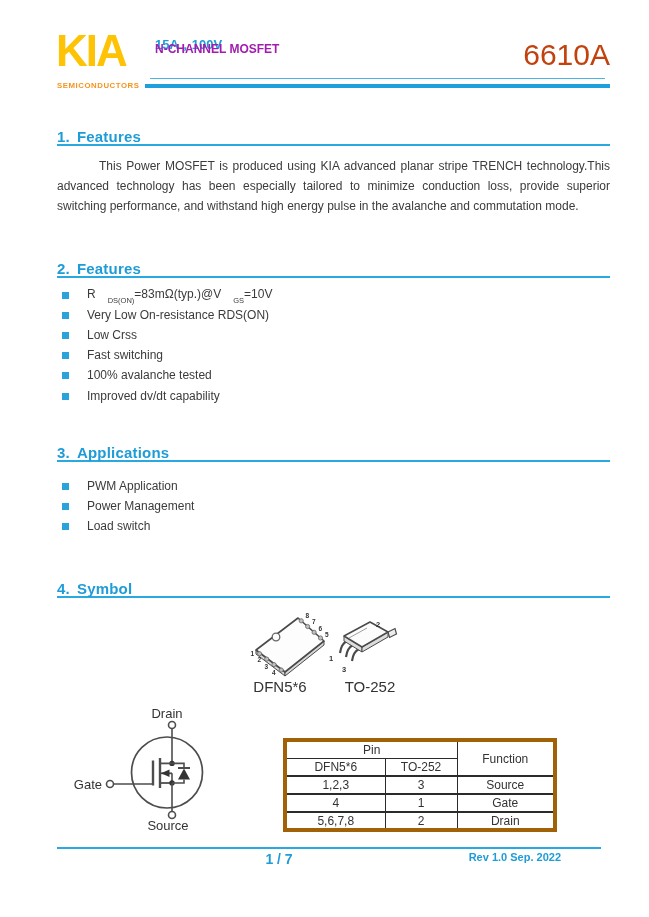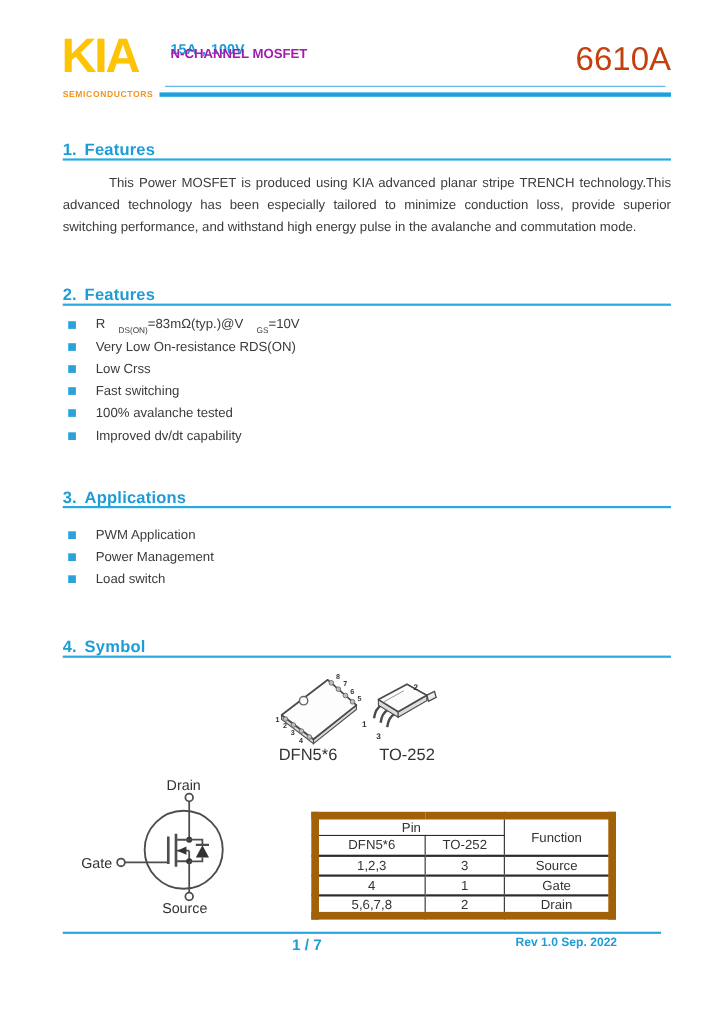--- a/index.html
+++ b/index.html
@@ -32,21 +32,21 @@
 
   
   .pkg-label { font-size:15px; color:#333; text-align:center; }
   .term-label { font-size:13px; color:#333; text-align:center; }
   .term-label.right { text-align:right; }
 
   
   .pin-table { left:283px; top:738px; border-collapse:collapse; table-layout:fixed; }
   .pin-table td { border:1px solid #2b2b2b; font-size:12px; color:#333; text-align:center;
                   height:18px; padding:0; vertical-align:middle; }
-  .pin-table { border:7px solid #a16207; }
+  .pin-table { border:4px solid #a16207; }
   .pin-table tr.thick td { border-top-width:2px; }
   .c1 { width:100px; } .c2 { width:72px; } .c3 { width:98px; }
 
   
   .foot-line { left:57px; top:847px; width:544px; height:2px; background:#2aa9e0; }
   .foot-page { left:239px; top:851px; width:80px; text-align:center; font-size:14px; font-weight:bold; color:#1e9cd7; }
   .foot-rev { left:420px; top:851px; width:141px; text-align:right; font-size:11px; font-weight:bold; color:#1e9cd7; }
 
   svg text { font-family:"Liberation Sans", sans-serif; fill:#333; }
 </style>

